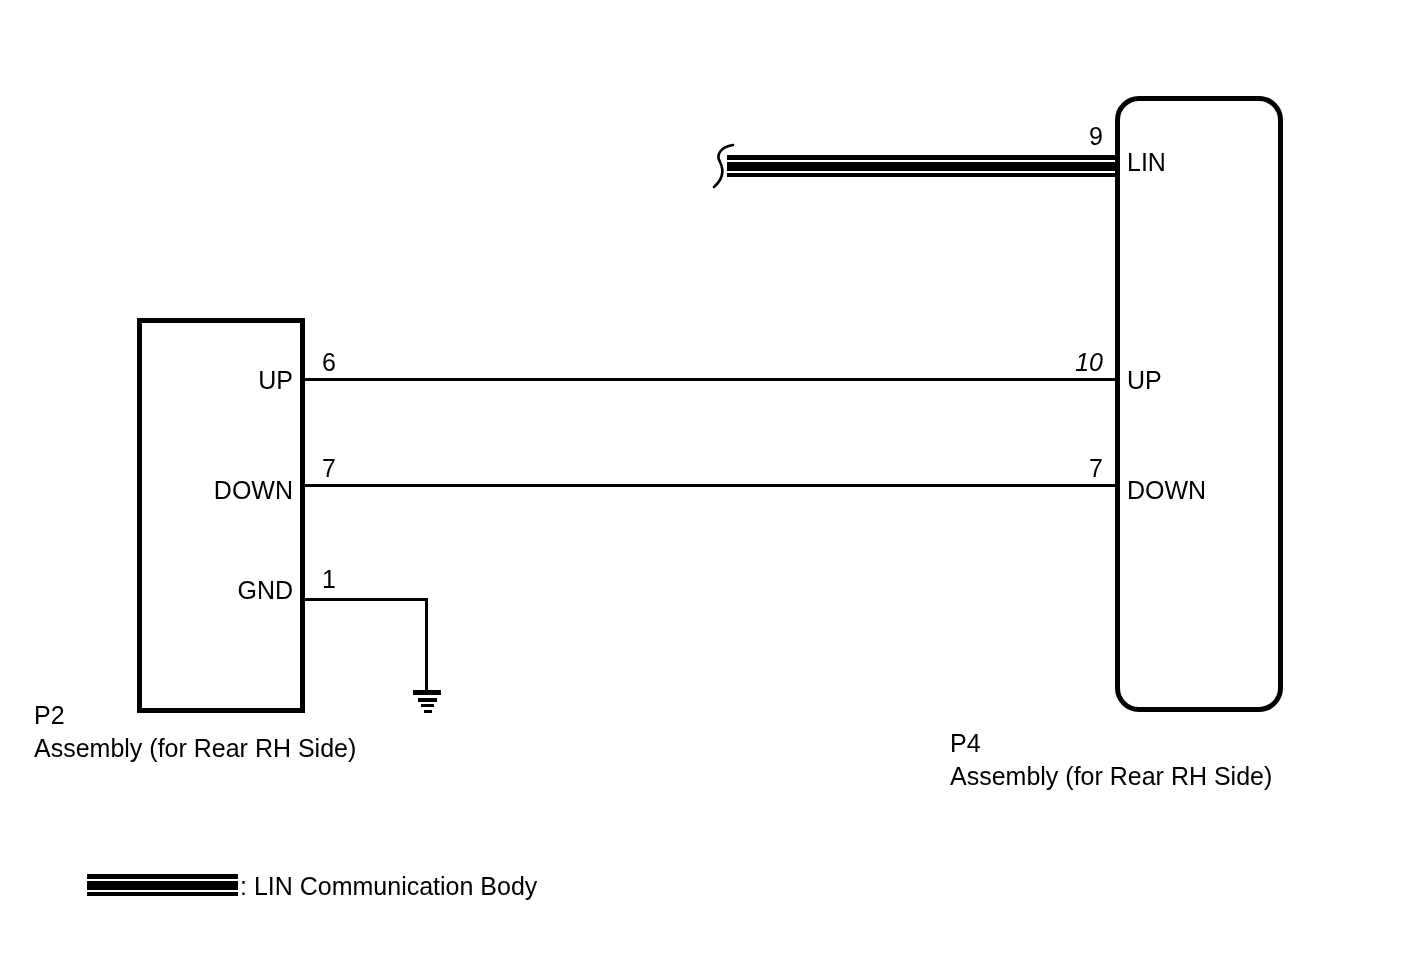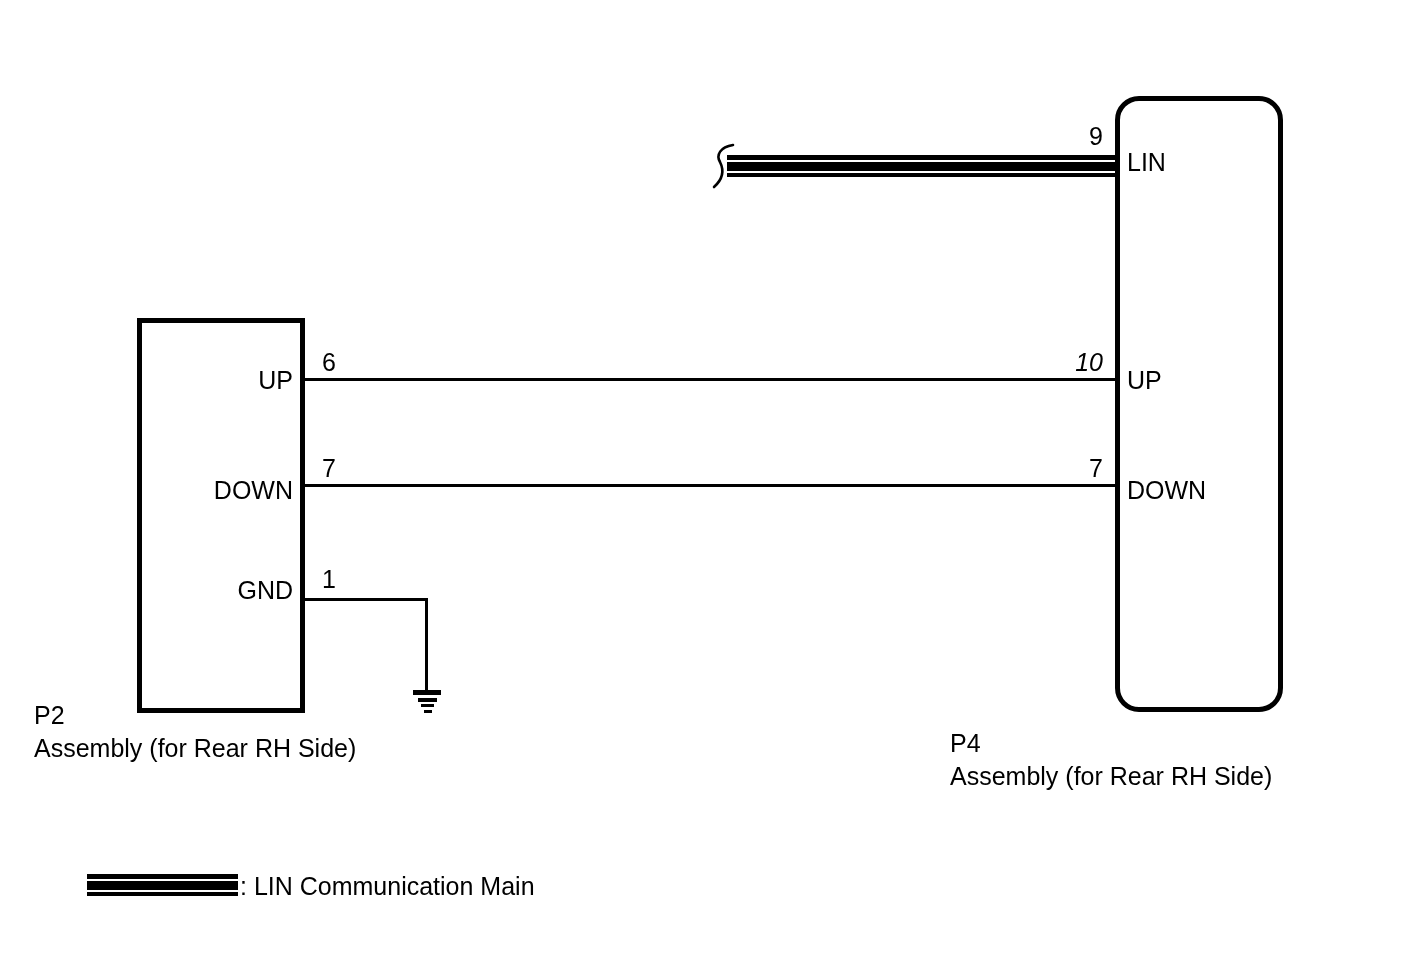--- a/index.html
+++ b/index.html
@@ -137,16 +137,16 @@
     <div>Assembly (for Rear RH Side)</div>
   </div>
 
   <div class="txt" style="left:950px; top:699px;margin-top:28px;">
     <div>P4</div>
     <div>Assembly (for Rear RH Side)</div>
   </div>
 
   <div>
     <div class="lin-stripe legend-sample"></div>
-    <div class="txt" style="left:240px; top:872px; line-height:28px;">: LIN Communication Main</div>
+    <div class="txt" style="left:240px; top:872px; line-height:28px;">: LIN Communication Body</div>
   </div>
 
 </div>
 
 </body></html>

